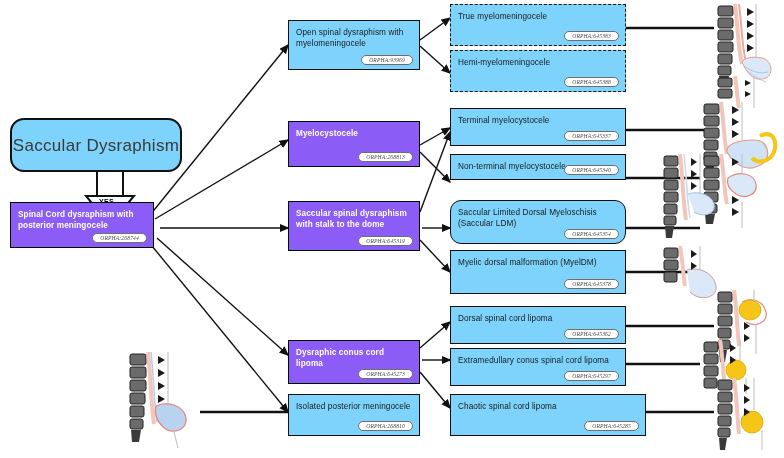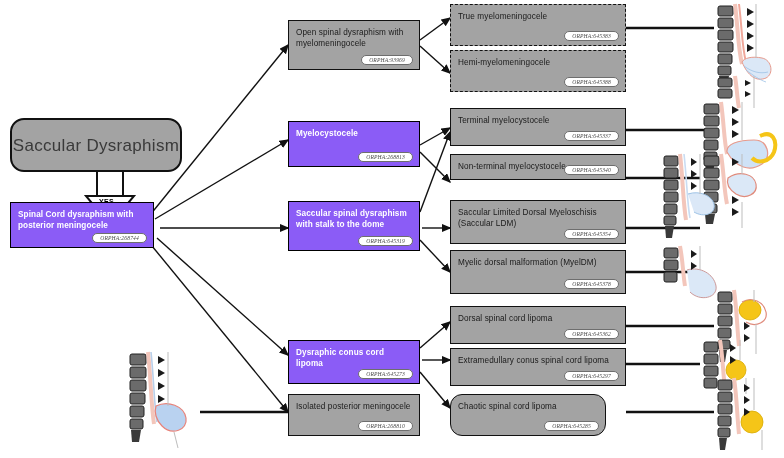--- a/index.html
+++ b/index.html
@@ -1,19 +1,19 @@
 <!DOCTYPE html>
 <html><head>
 <meta charset="utf-8">
 <style>
   html,body{margin:0;padding:0;background:#ffffff;}
   body{width:784px;height:458px;position:relative;overflow:hidden;
        font-family:"Liberation Sans","DejaVu Sans",sans-serif;}
   #canvas{position:absolute;left:0;top:0;width:784px;height:458px;}
-  .node{position:absolute;box-sizing:border-box;background:#a3a3a3;border:1.6px solid #111;}
+  .node{position:absolute;box-sizing:border-box;background:#7dd3fc;border:1.6px solid #111;}
   .node.dark{background:#8b5cf6;border-color:#000;}
   .node.dashed{border:1.6px dashed #111;}
   .node.round{border-radius:14px;border-width:2px;}
   .node .lbl{position:absolute;left:7px;top:6px;right:7px;
              font-size:8.2px;line-height:11px;color:#1a1a1a;letter-spacing:.1px;}
   .node.dark .lbl{color:#ffffff;font-weight:bold;}
   .node.root .lbl{position:static;display:flex;align-items:center;justify-content:center;
              height:100%;font-size:17px;color:#3a3a3a;letter-spacing:.3px;}
   .orpha{position:absolute;right:6px;bottom:4px;background:#fff;border:1px solid #6e6e6e;
          border-radius:7px;padding:1px 7px;font-size:5.6px;color:#4a4a4a;
@@ -108,42 +108,42 @@
   </div>
   <div class="node" style="left:450px;top:154px;width:176px;height:26px;">
     <div class="lbl">Non-terminal myelocystocele</div>
     <div class="orpha">ORPHA:645340</div>
   </div>
 
   <div class="node dark" style="left:288px;top:201px;width:132px;height:50px;">
     <div class="lbl">Saccular spinal dysraphism with stalk to the dome</div>
     <div class="orpha">ORPHA:645319</div>
   </div>
-  <div class="node" style="left:450px;top:200px;width:176px;height:44px;">
+  <div class="node" style="left:450px;top:200px;width:176px;height:44px;border-radius:11px;">
     <div class="lbl">Saccular Limited Dorsal Myeloschisis (Saccular LDM)</div>
     <div class="orpha">ORPHA:645354</div>
   </div>
   <div class="node" style="left:450px;top:250px;width:176px;height:44px;">
     <div class="lbl">Myelic dorsal malformation (MyelDM)</div>
     <div class="orpha">ORPHA:645378</div>
   </div>
 
   <div class="node dark" style="left:288px;top:340px;width:132px;height:44px;">
     <div class="lbl">Dysraphic conus cord lipoma</div>
     <div class="orpha">ORPHA:645273</div>
   </div>
   <div class="node" style="left:450px;top:306px;width:176px;height:38px;">
     <div class="lbl">Dorsal spinal cord lipoma</div>
     <div class="orpha">ORPHA:645362</div>
   </div>
   <div class="node" style="left:450px;top:348px;width:176px;height:38px;">
     <div class="lbl">Extramedullary conus spinal cord lipoma</div>
     <div class="orpha">ORPHA:645297</div>
   </div>
-  <div class="node" style="left:450px;top:394px;width:156px;height:42px;border-radius:12px;">
+  <div class="node" style="left:450px;top:394px;width:196px;height:42px;">
     <div class="lbl">Chaotic spinal cord lipoma</div>
     <div class="orpha">ORPHA:645285</div>
   </div>
 
   <div class="node" style="left:288px;top:394px;width:132px;height:42px;">
     <div class="lbl">Isolated posterior meningocele</div>
     <div class="orpha">ORPHA:268810</div>
   </div>
 
   <svg class="anat" style="left:714px;top:2px;" width="68" height="96" viewBox="0 0 68 96">

